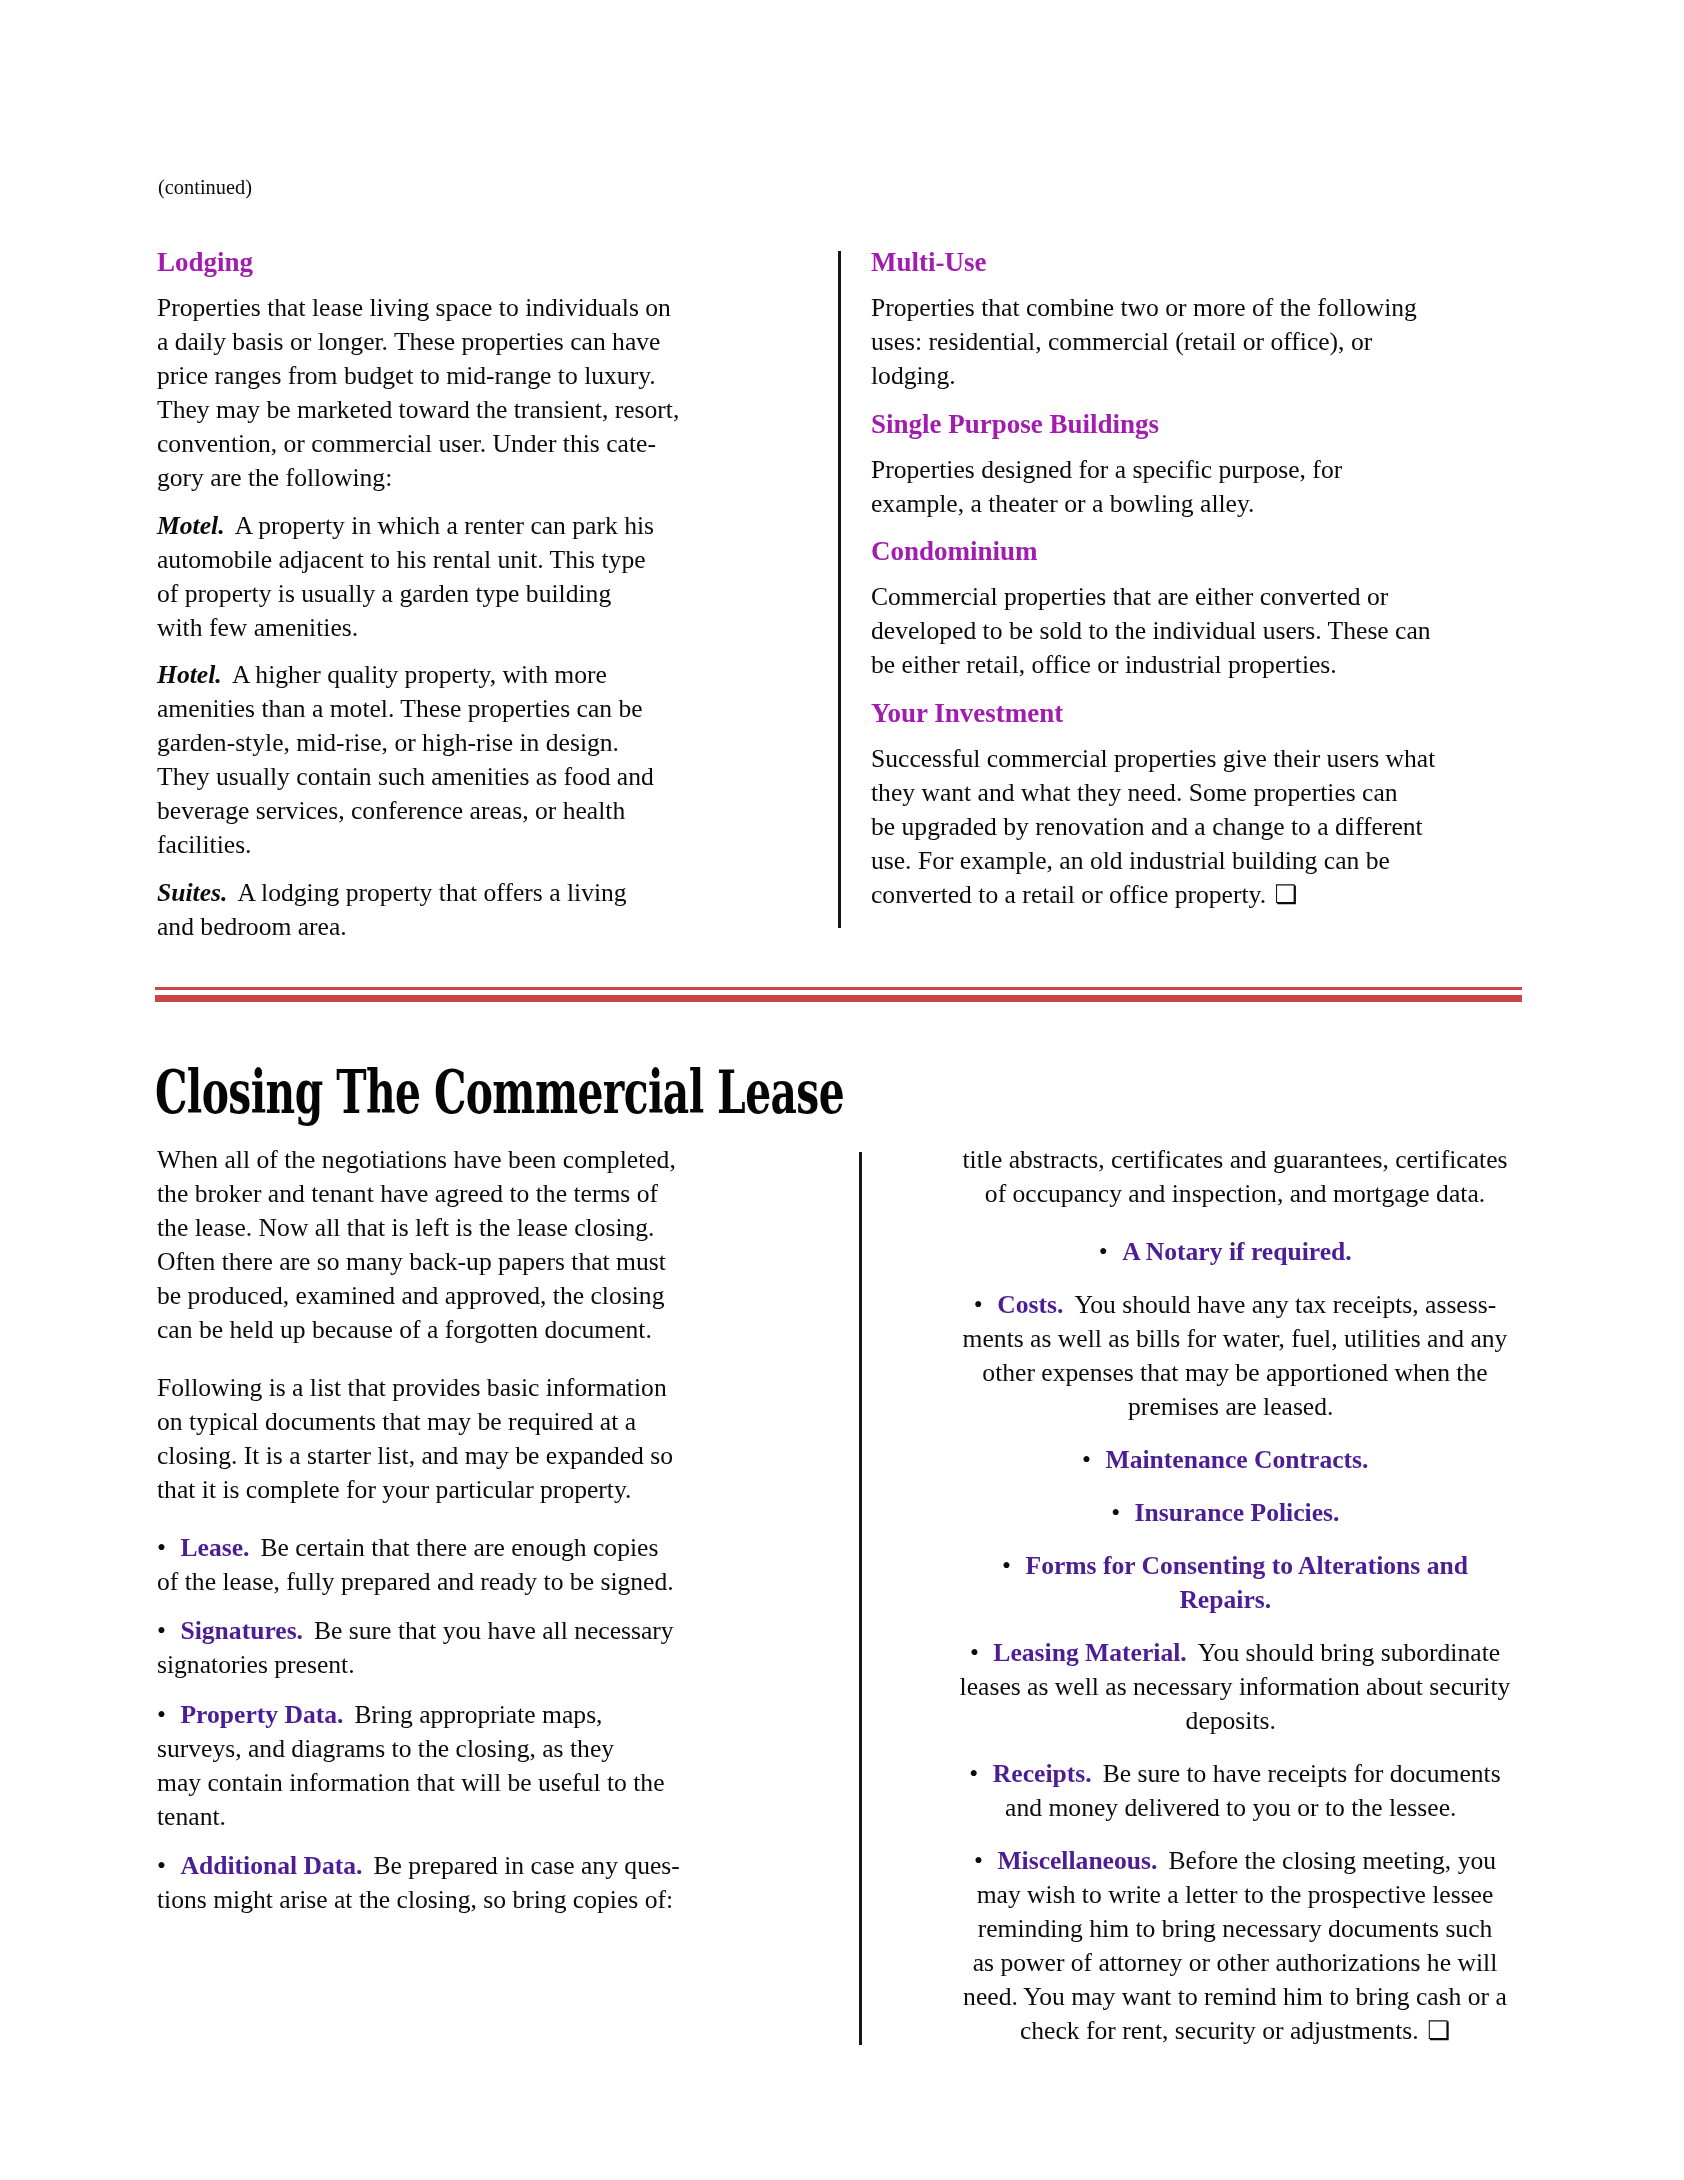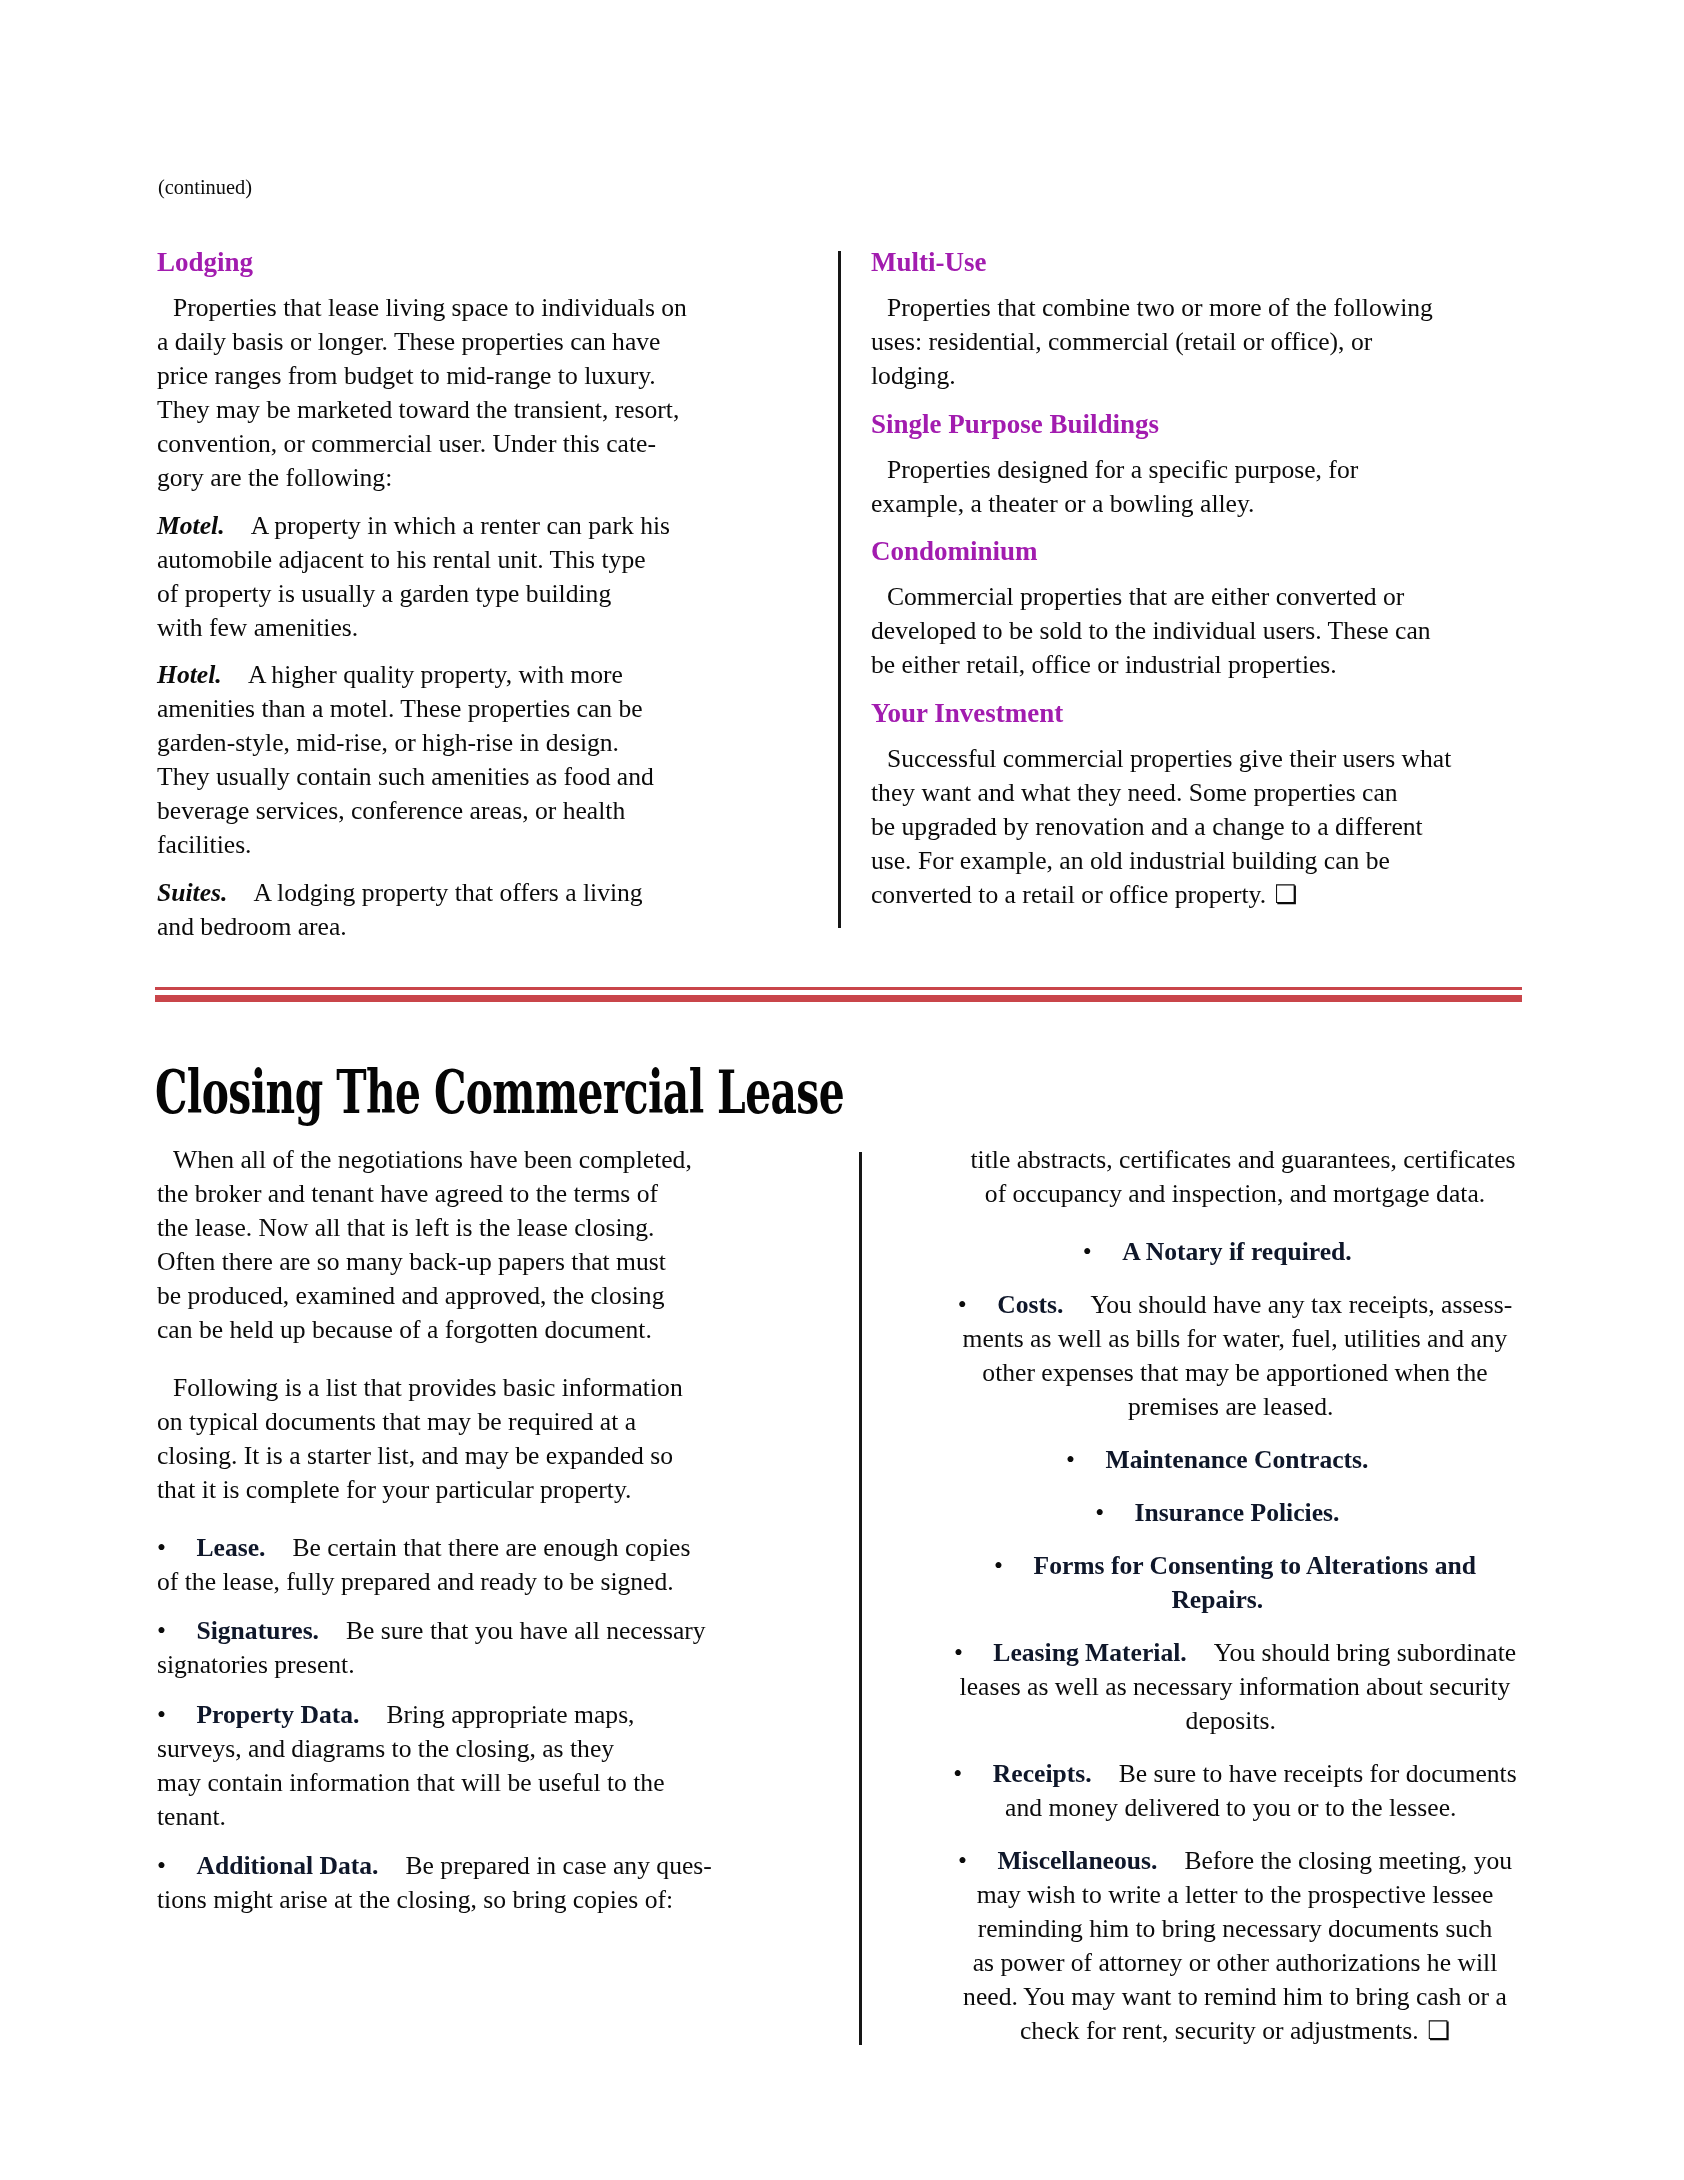--- a/index.html
+++ b/index.html
@@ -13,25 +13,25 @@
   .col{position:absolute;}
   .top-left{left:157px;top:245px;width:664px;}
   .top-right{left:871px;top:245px;width:716px;}
   .bot-left{left:157px;top:1143px;width:690px;}
   .bot-right{left:877px;top:1143px;width:716px;text-align:center;}
   h2{
     font-size:27px;line-height:34px;font-weight:bold;margin:0 0 12px 0;color:#a21caf;
     font-family:"Liberation Serif", serif;
   }
   p.body{font-size:25.6px;line-height:34px;margin:0 0 13.6px 0;}
-  .lines, .rest, .lbl{white-space:pre;margin-left:16px;}
+  .lines, .rest, .lbl{white-space:pre;}
   .rest{white-space:pre;}
   .sub{margin:0 0 8.5px 33px;}
   .bi{font-weight:bold;font-style:italic;margin-right:10.2px;}
-  .lbl{font-weight:bold;margin-right:11px;color:#0f172a;}
+  .lbl{font-weight:bold;margin-right:11px;color:#4c1d95;}
   .dot{margin-right:14.5px;}
   .endmark{margin-left:8.5px;white-space:pre;}
   
   .bot-left p.body{margin-bottom:24px;}
   .bot-left p.bullet{margin-bottom:15.3px;}
   .bot-right p.body{margin-bottom:24px;}
   .bot-right p.bullet{margin-bottom:19px;}
   .top-left p.body{margin-bottom:13.6px;}
   
   .vline{position:absolute;width:2.6px;background:#161616;}

